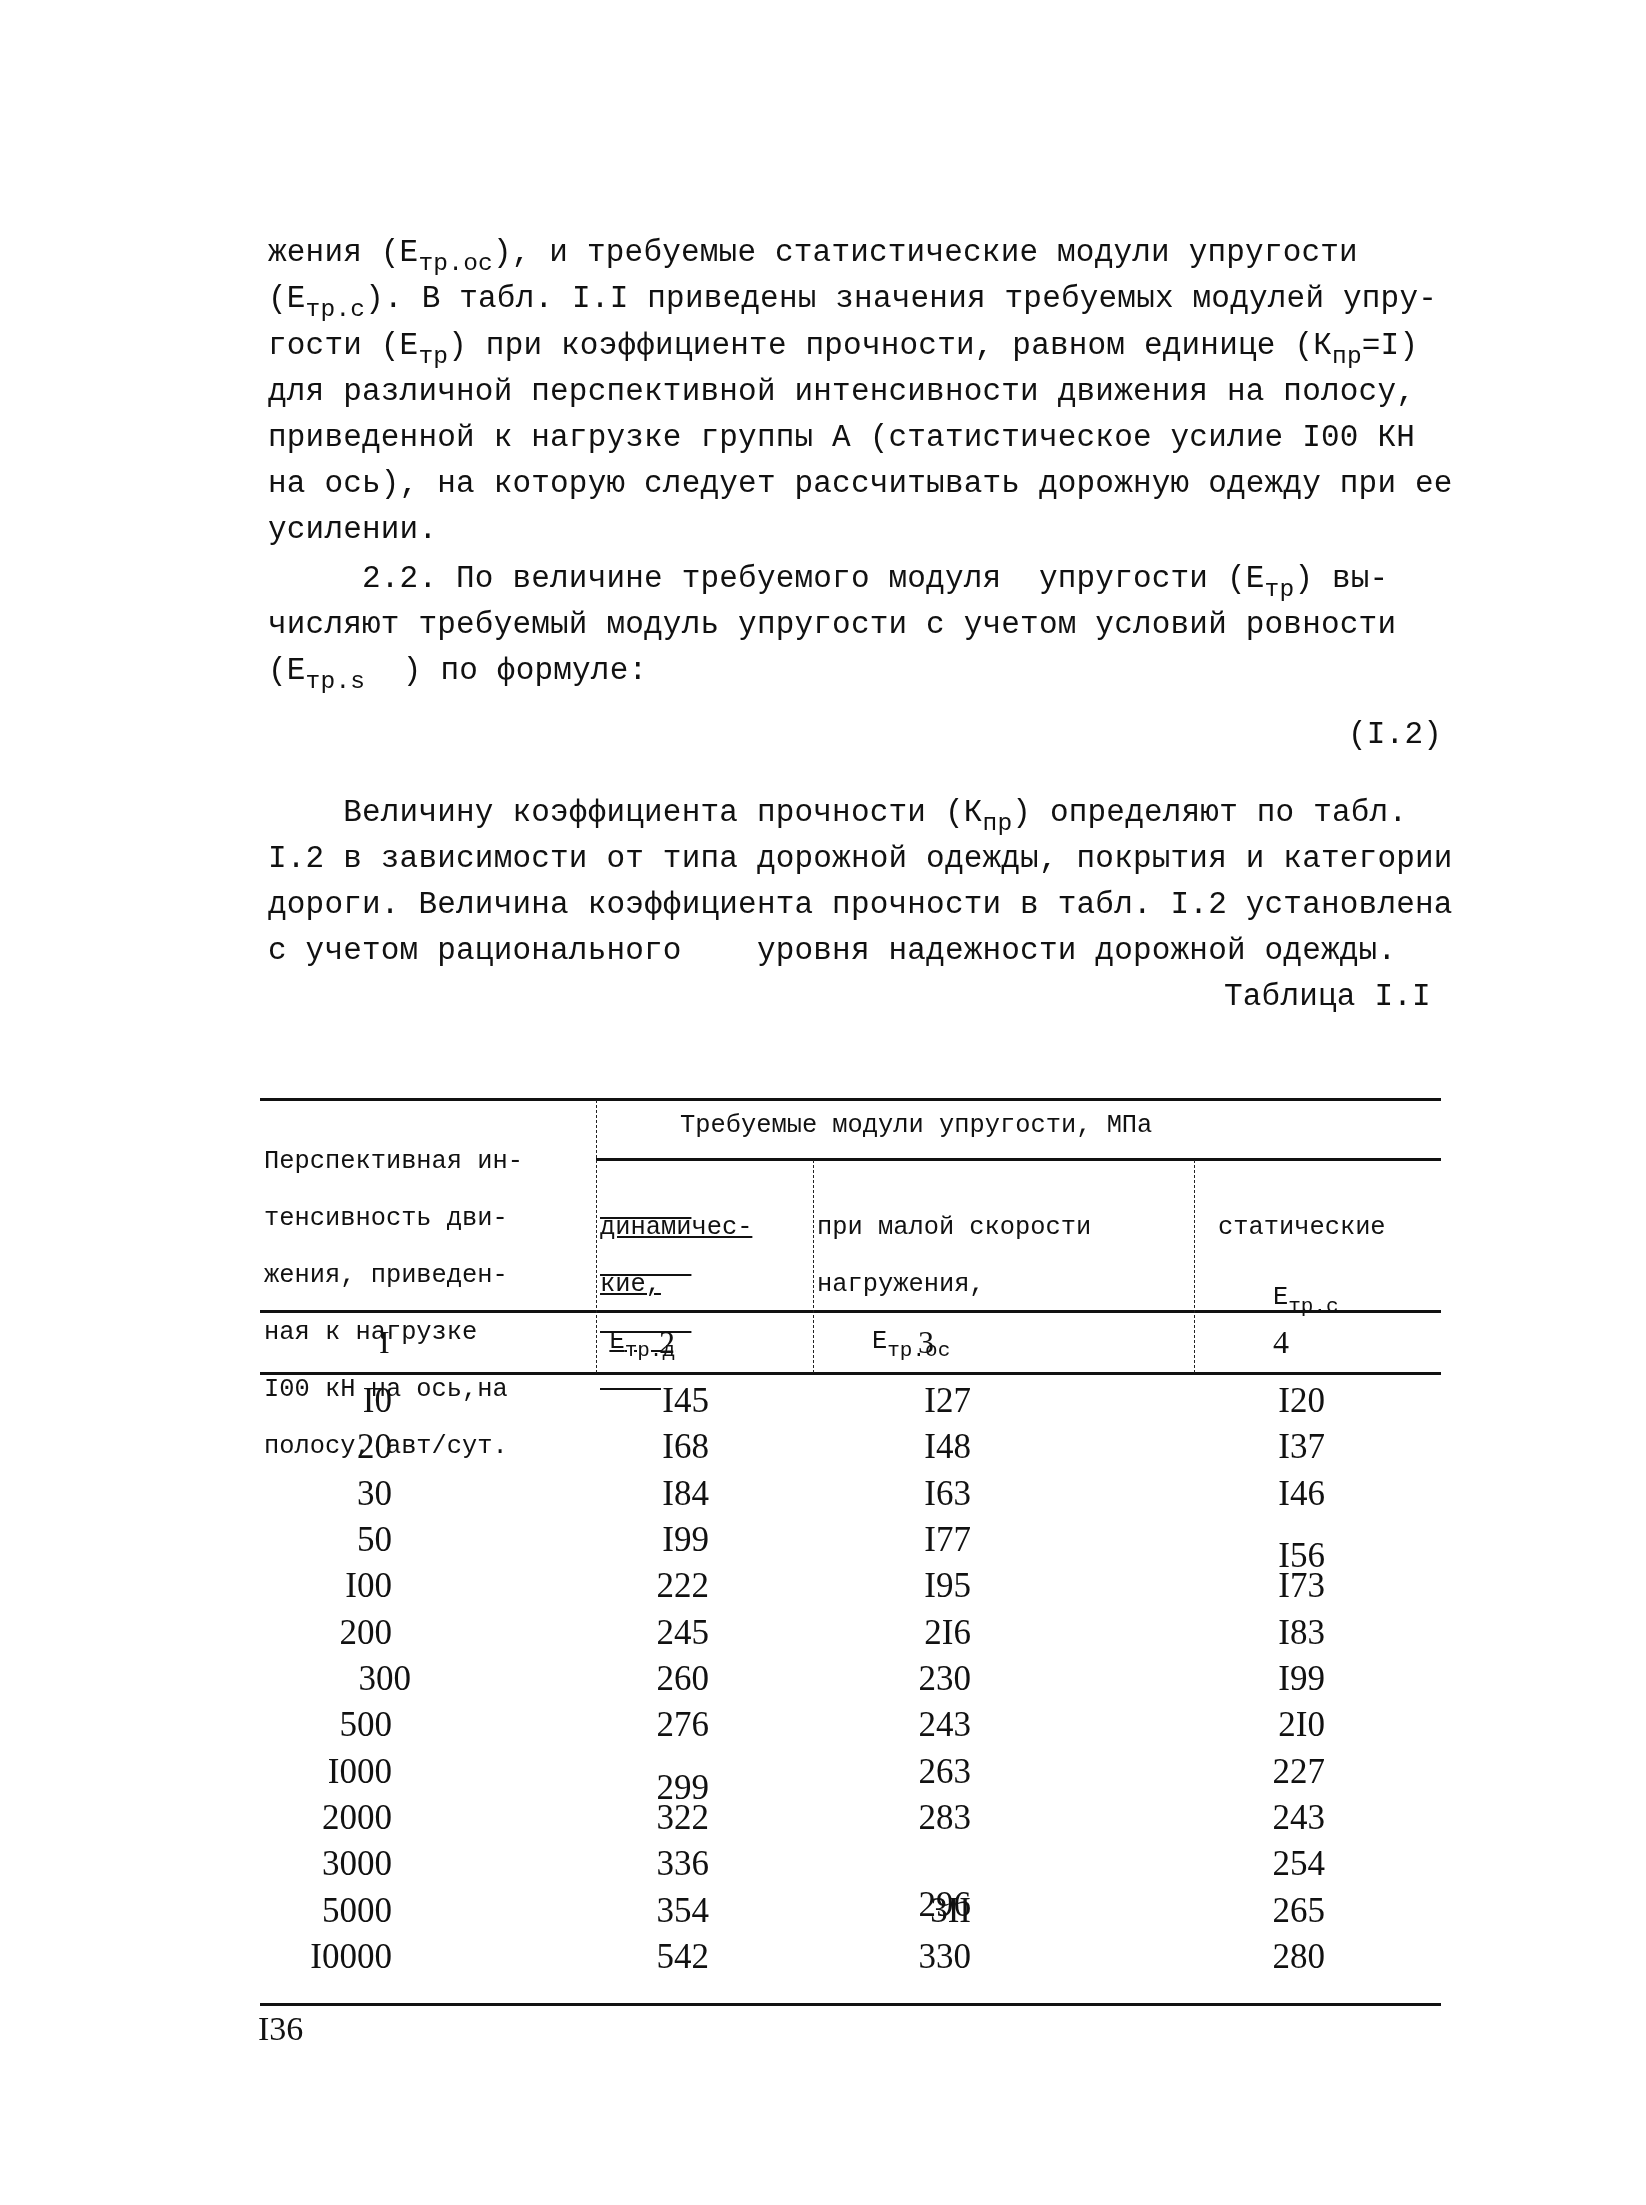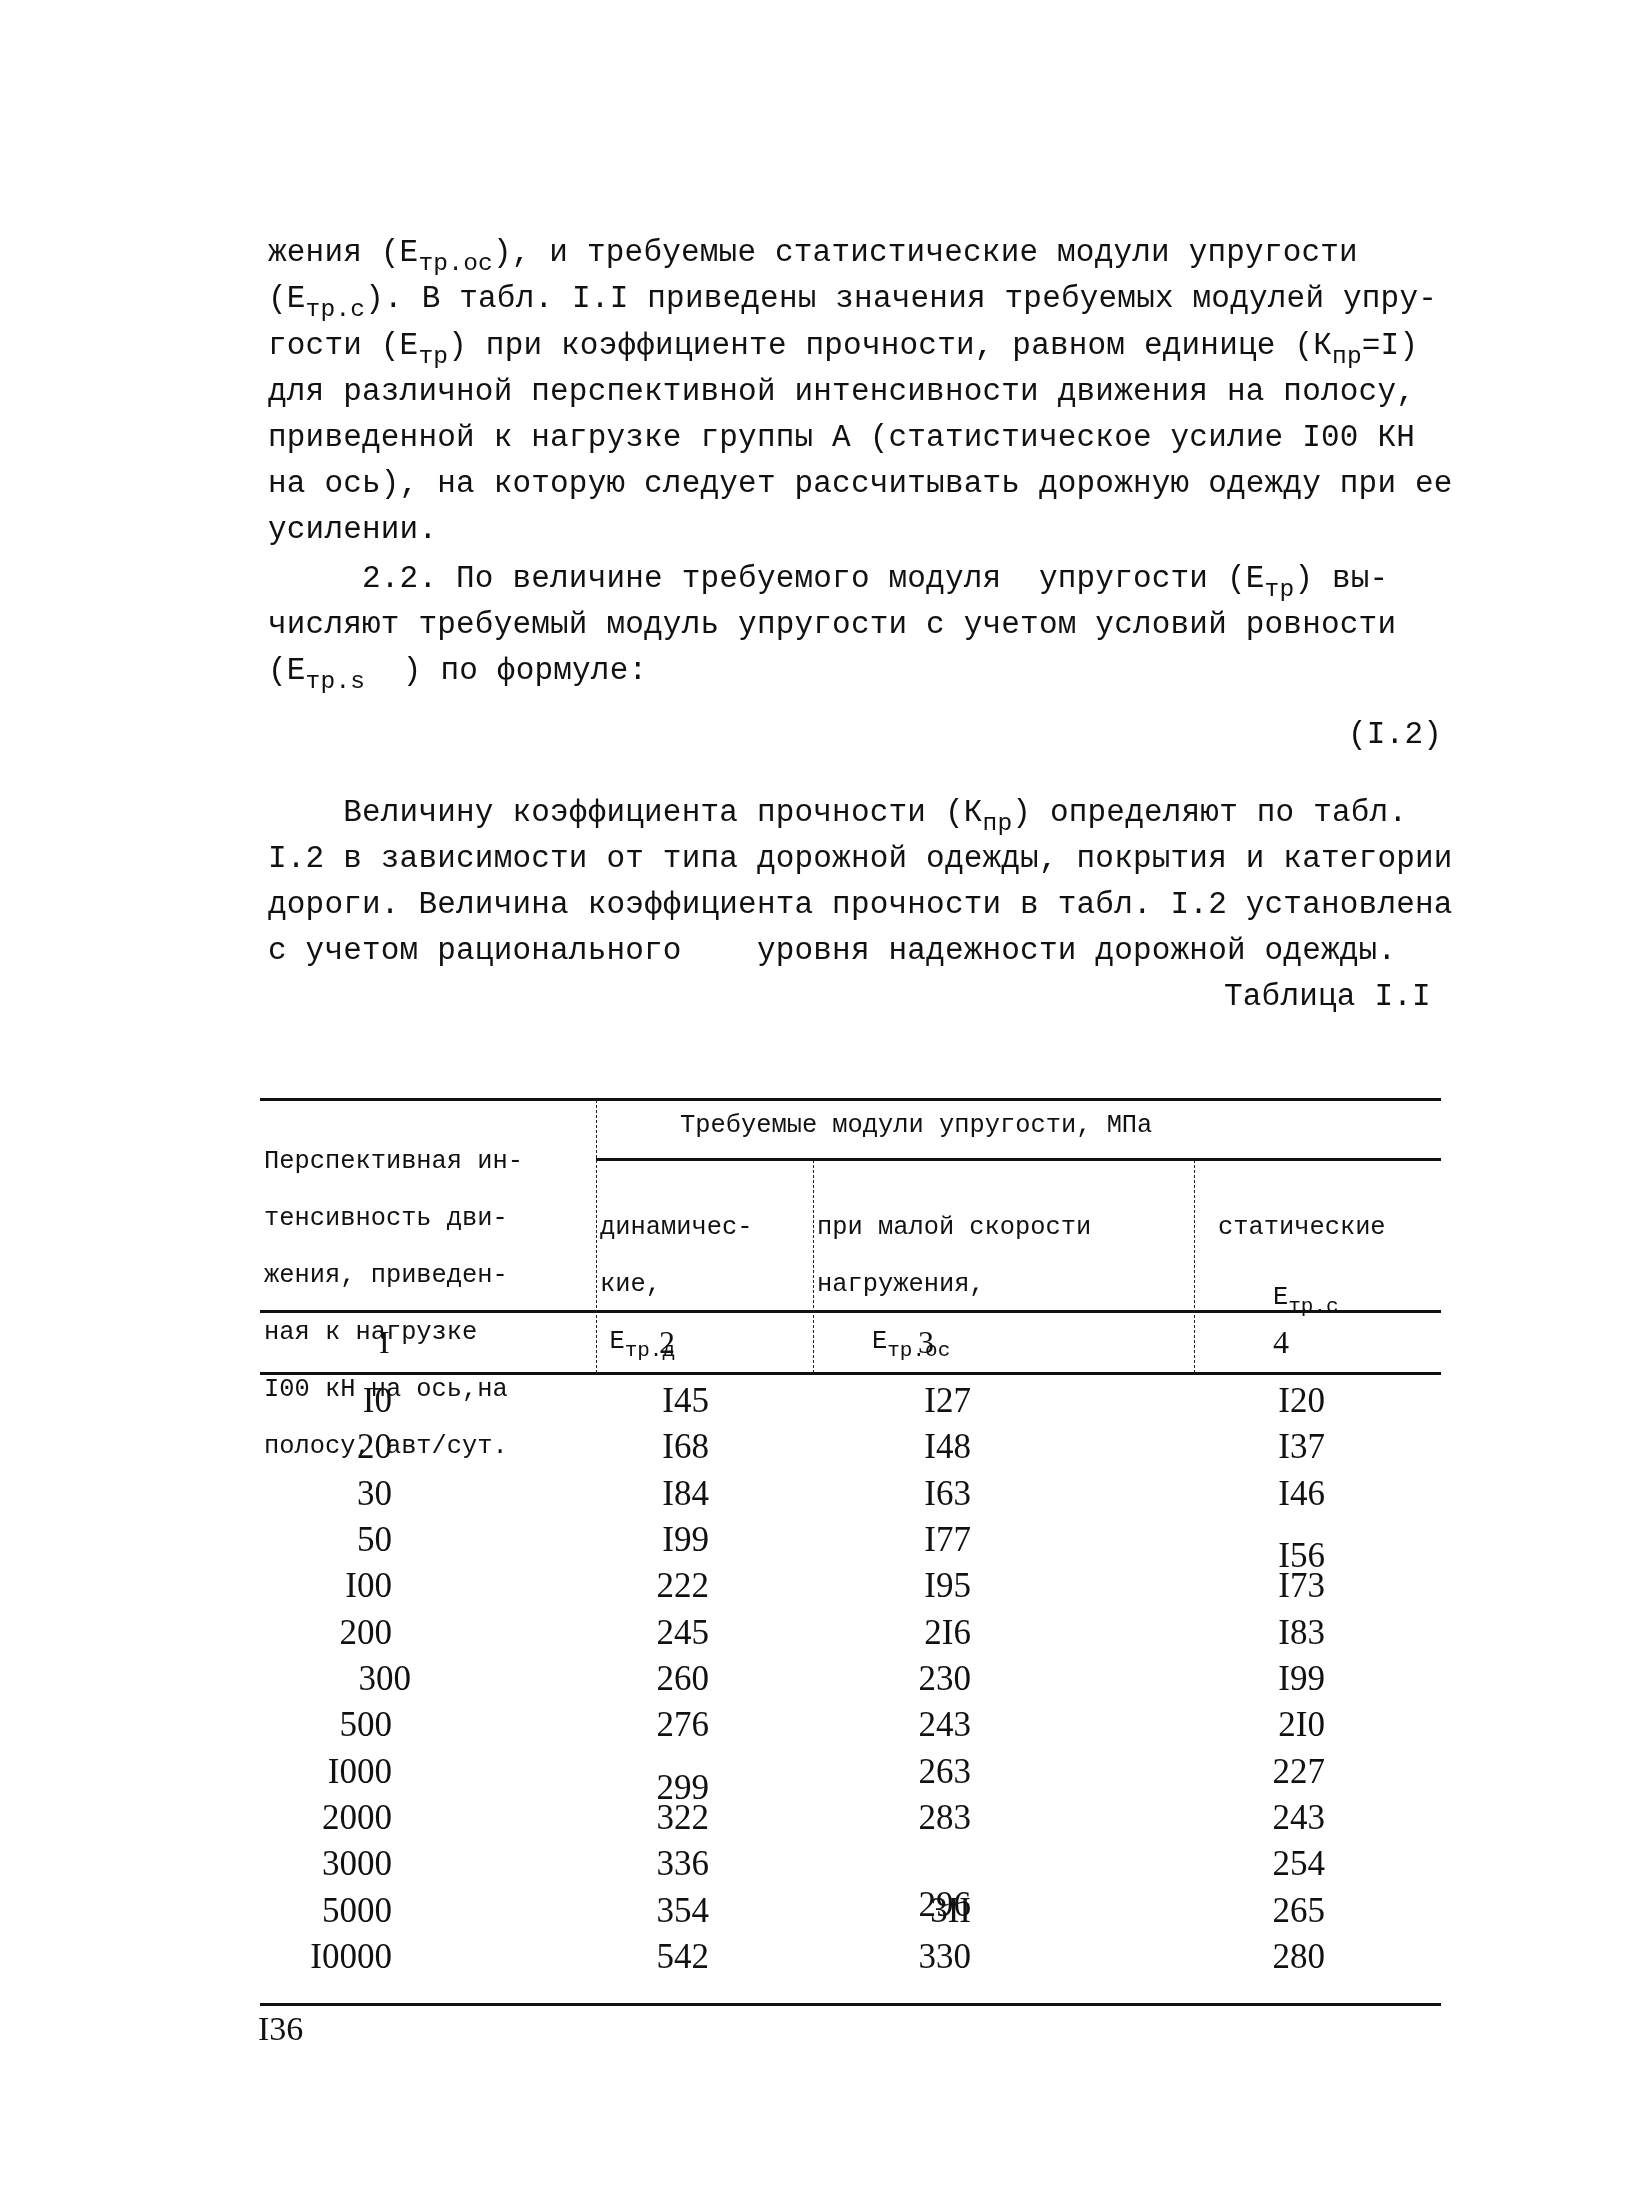--- a/index.html
+++ b/index.html
@@ -65,21 +65,21 @@
       <div>Перспективная ин-</div>
       <div>тенсивность дви-</div>
       <div>жения, приведен-</div>
       <div>ная к нагрузке</div>
       <div>I00 кН на ось,на</div>
       <div>полосу, авт/сут.</div>
     </div>
 
     <div class="hcell" style="left:680px; top:1104px;">Требуемые модули упругости, МПа</div>
 
-    <div class="hcell" style="left:600px; top:1168px;">
+    <div class="hcell" style="left:600px; top:1168px;text-decoration:underline;">
       <div>динамичес-</div>
       <div>кие,</div>
       <div style="padding-left:9.4px;"><span>Е</span><sub>тр.д</sub></div>
     </div>
 
     <div class="hcell" style="left:817px; top:1168px;">
       <div>при малой скорости</div>
       <div>нагружения,</div>
       <div style="padding-left:55px;"><span>Е</span><sub>тр.ос</sub></div>
     </div>

